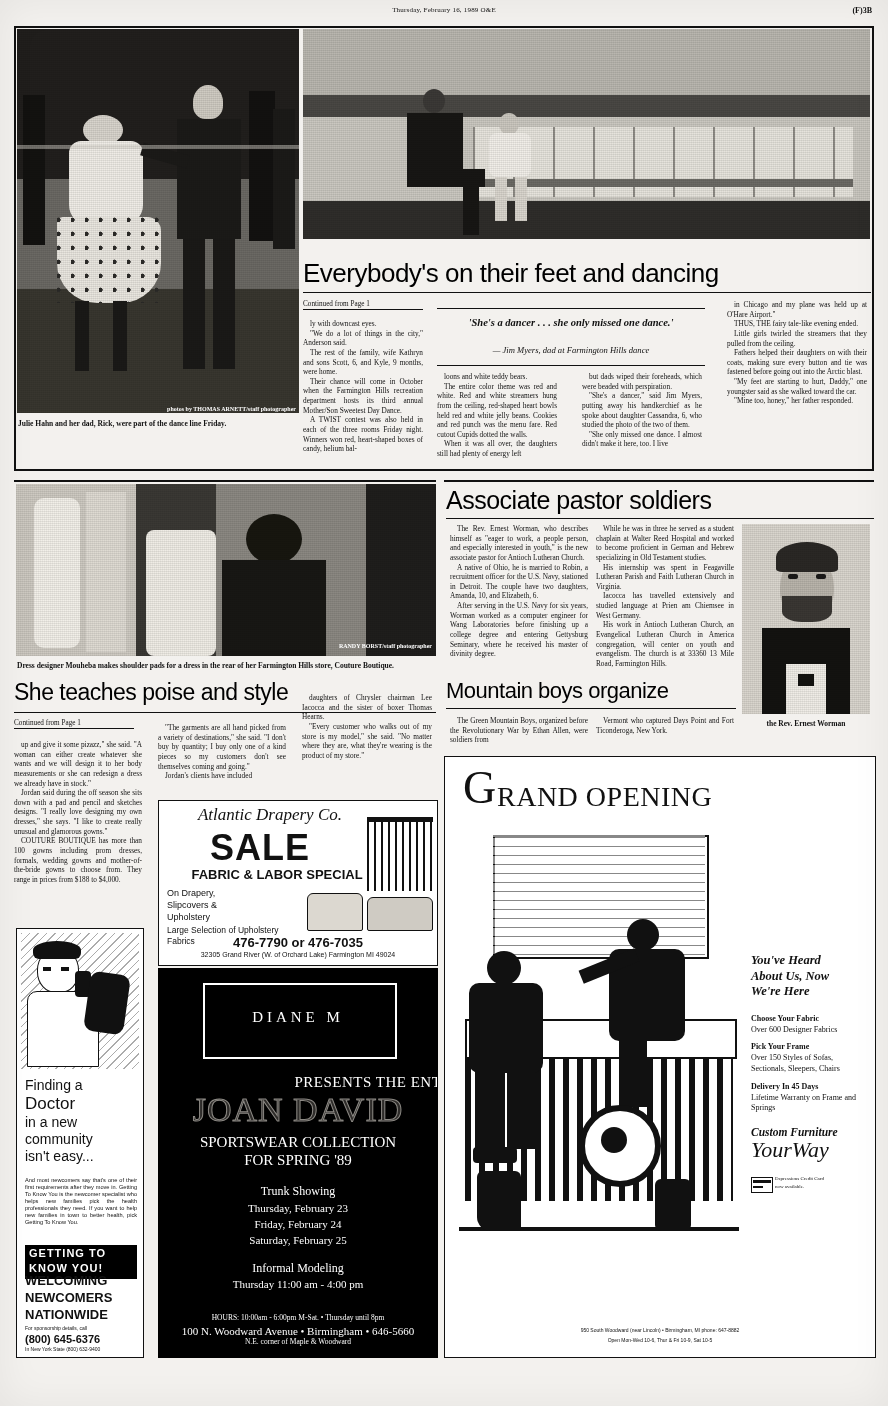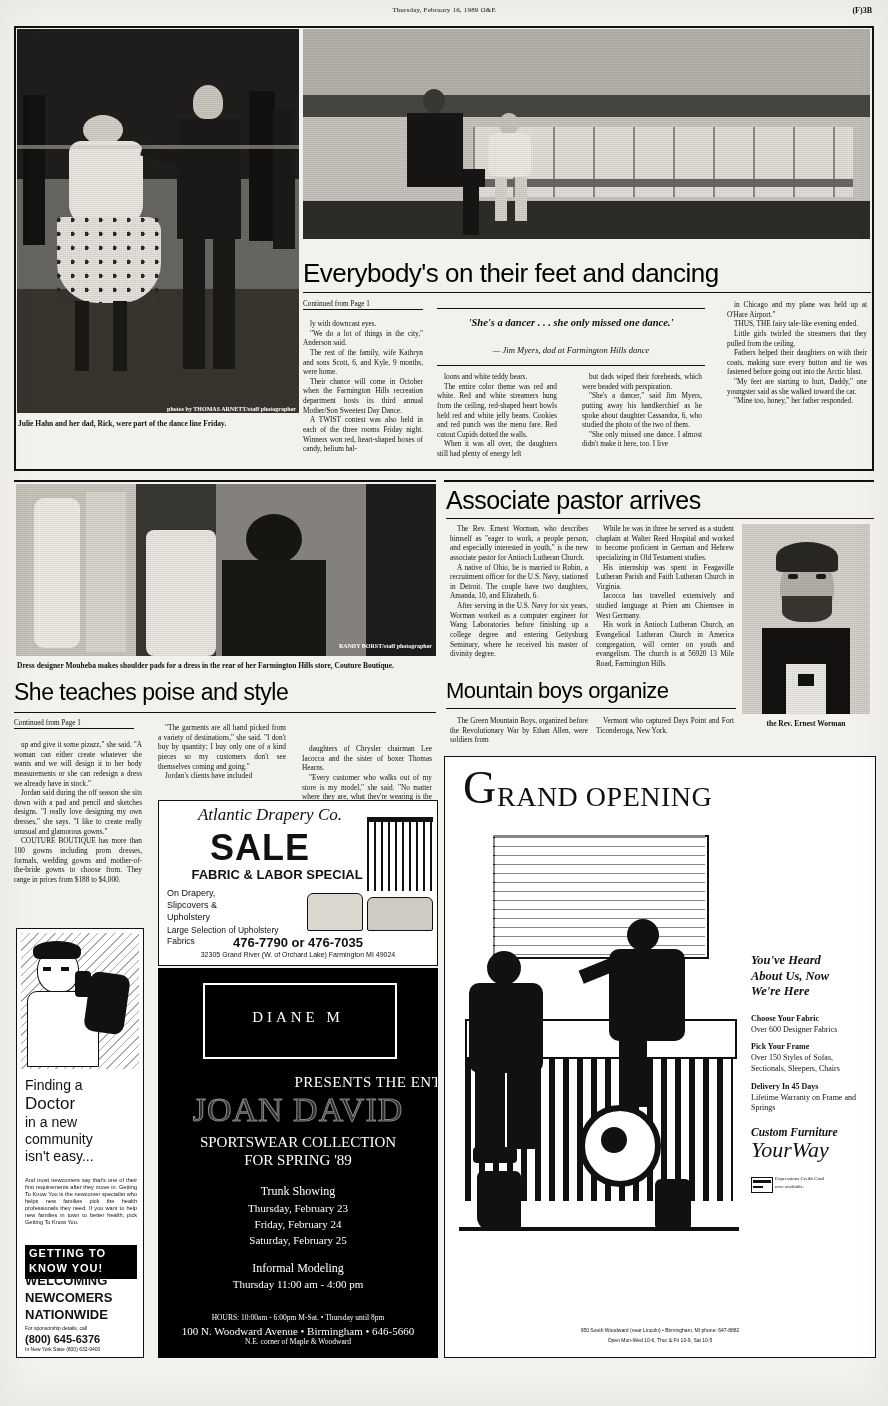--- a/index.html
+++ b/index.html
@@ -170,39 +170,39 @@
 
   <div class="col" style="left:14px;top:740px;width:128px;">
     <p class="first">up and give it some pizazz," she said. "A woman can either create whatever she wants and we will design it to her body measurements or she can redesign a dress we already have in stock."</p>
     <p>Jordan said during the off season she sits down with a pad and pencil and sketches designs. "I really love designing my own dresses," she says. "I like to create really unusual and glamorous gowns."</p>
     <p>COUTURE BOUTIQUE has more than 100 gowns including prom dresses, formals, wedding gowns and mother-of-the-bride gowns to choose from. They range in prices from $188 to $4,000.</p>
   </div>
   <div class="col" style="left:158px;top:723px;width:128px;">
     <p class="first">"The garments are all hand picked from a variety of destinations," she said. "I don't buy by quantity; I buy only one of a kind pieces so my customers don't see themselves coming and going."</p>
     <p>Jordan's clients have included</p>
   </div>
-  <div class="col" style="left:302px;top:744px;width:130px;">
+  <div class="col" style="left:302px;top:693px;width:130px;">
     <p class="first">daughters of Chrysler chairman Lee Iacocca and the sister of boxer Thomas Hearns.</p>
     <p>"Every customer who walks out of my store is my model," she said. "No matter where they are, what they're wearing is the product of my store."</p>
   </div>
 
   <div class="rule" style="left:444px;top:480px;width:430px;height:1.5px;"></div>
-  <div class="hd" style="left:446px;top:486px;width:428px;font-size:25px;">Associate pastor arrives</div>
+  <div class="hd" style="left:446px;top:486px;width:428px;font-size:25px;">Associate pastor soldiers</div>
   <div class="rule" style="left:446px;top:518px;width:428px;height:1px;"></div>
 
   <div class="col" style="left:450px;top:524px;width:138px;">
     <p class="first">The Rev. Ernest Worman, who describes himself as "eager to work, a people person, and especially interested in youth," is the new associate pastor for Antioch Lutheran Church.</p>
     <p>A native of Ohio, he is married to Robin, a recruitment officer for the U.S. Navy, stationed in Detroit. The couple have two daughters, Amanda, 10, and Elizabeth, 6.</p>
     <p>After serving in the U.S. Navy for six years, Worman worked as a computer engineer for Wang Laboratories before finishing up a college degree and entering Gettysburg Seminary, where he received his master of divinity degree.</p>
   </div>
   <div class="col" style="left:596px;top:524px;width:138px;">
     <p class="first">While he was in three he served as a student chaplain at Walter Reed Hospital and worked to become proficient in German and Hebrew specializing in Old Testament studies.</p>
     <p>His internship was spent in Feagaville Lutheran Parish and Faith Lutheran Church in Virginia.</p>
     <p>Iacocca has travelled extensively and studied language at Prien am Chiemsee in West Germany.</p>
-    <p>His work in Antioch Lutheran Church, an Evangelical Lutheran Church in America congregation, will center on youth and evangelism. The church is at 56920 13 Mile Road, Farmington Hills.</p>
+    <p>His work in Antioch Lutheran Church, an Evangelical Lutheran Church in America congregation, will center on youth and evangelism. The church is at 33360 13 Mile Road, Farmington Hills.</p>
   </div>
 
   <div class="photo" style="left:742px;top:524px;width:128px;height:190px;background:#2a2825;">
     <div style="position:absolute;left:0;top:0;width:128px;height:190px;background:#d9d5cd;"></div>
     <div class="silh" style="left:20px;top:104px;width:88px;height:86px;background:#131210;"></div>
     <div style="position:absolute;left:44px;top:140px;width:40px;height:50px;background:#efece6;"></div>
     <div style="position:absolute;left:56px;top:150px;width:16px;height:12px;background:#131210;"></div>
     <div style="position:absolute;left:38px;top:30px;width:54px;height:66px;background:#b9b4ab;border-radius:50% 50% 44% 44%;"></div>
     <div style="position:absolute;left:34px;top:18px;width:62px;height:30px;background:#2a2825;border-radius:50% 50% 10% 10%;"></div>
     <div style="position:absolute;left:40px;top:72px;width:50px;height:26px;background:#3a3733;border-radius:0 0 40% 40%;"></div>

